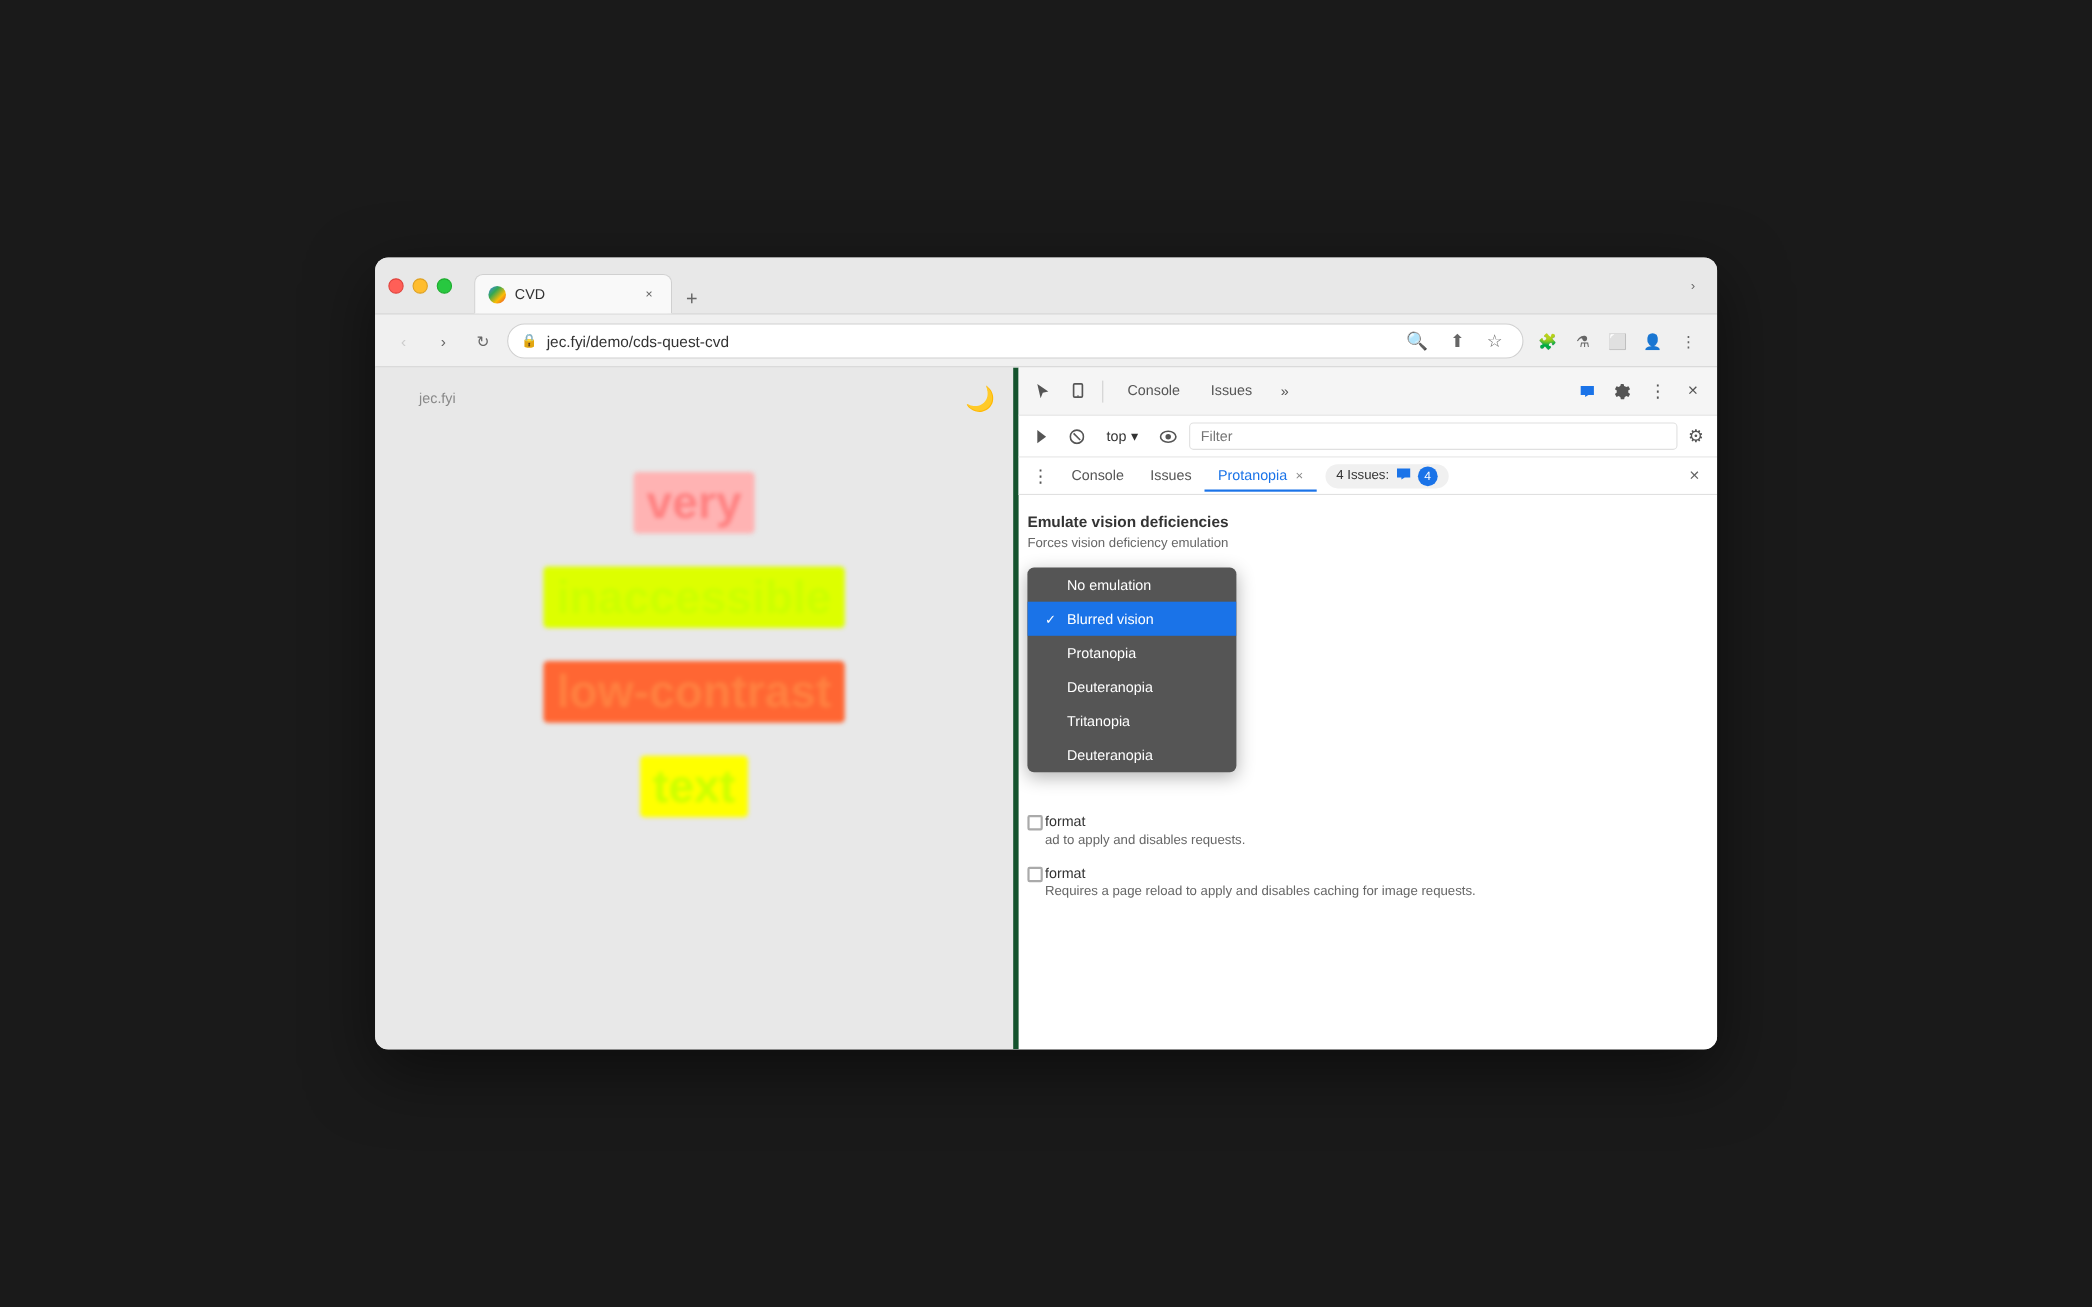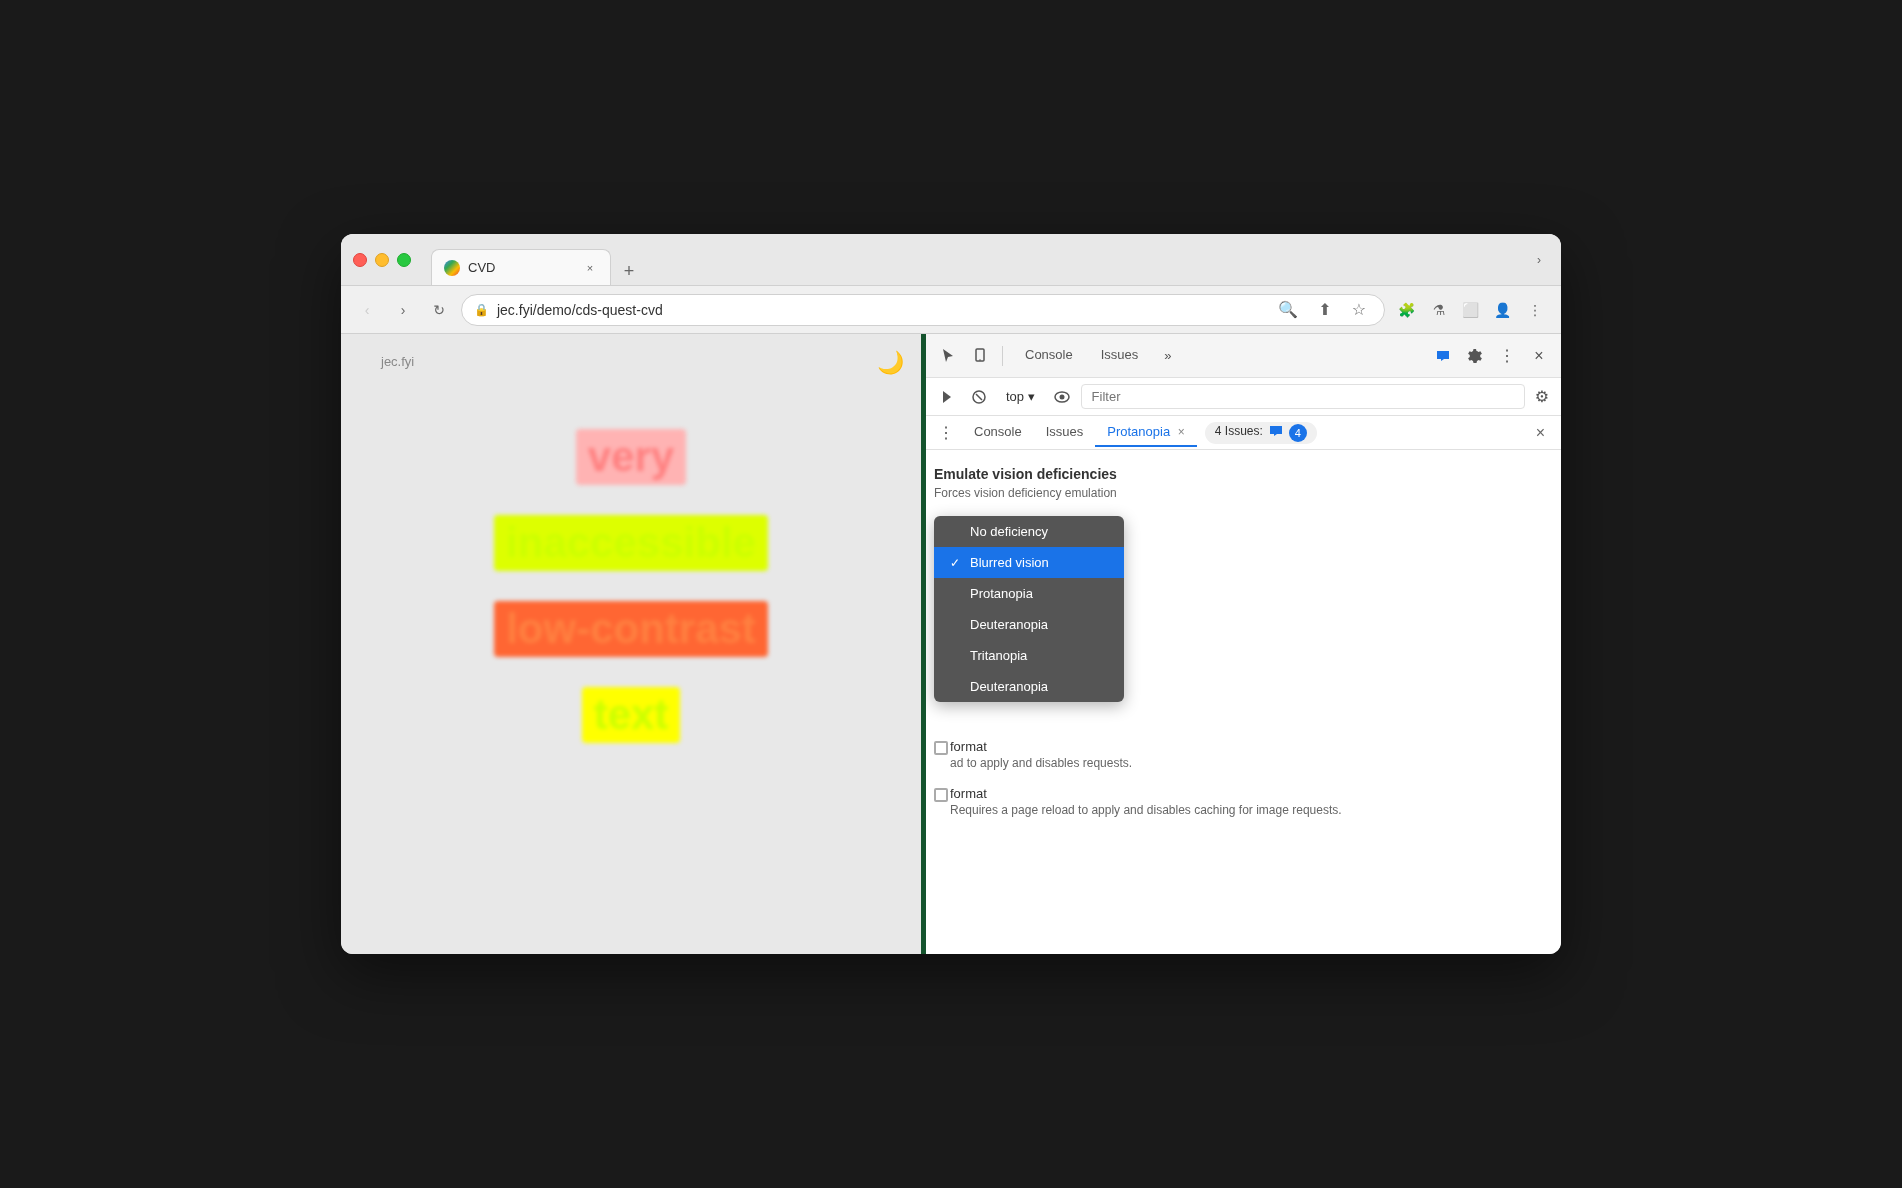--- a/index.html
+++ b/index.html
@@ -657,21 +657,21 @@
       <div class="devtools-body">
 
         <div class="section-title">Emulate vision deficiencies</div>
         <div class="section-subtitle">Forces vision deficiency emulation</div>
 
         
         <div class="dropdown-container">
           <div class="dropdown-menu">
             <div class="dropdown-item">
               <span class="dropdown-checkmark"></span>
-              <span>No deficiency</span>
+              <span>No emulation</span>
             </div>
             <div class="dropdown-item selected">
               <span class="dropdown-checkmark">✓</span>
               <span>Blurred vision</span>
             </div>
             <div class="dropdown-item">
               <span class="dropdown-checkmark"></span>
               <span>Protanopia</span>
             </div>
             <div class="dropdown-item">

